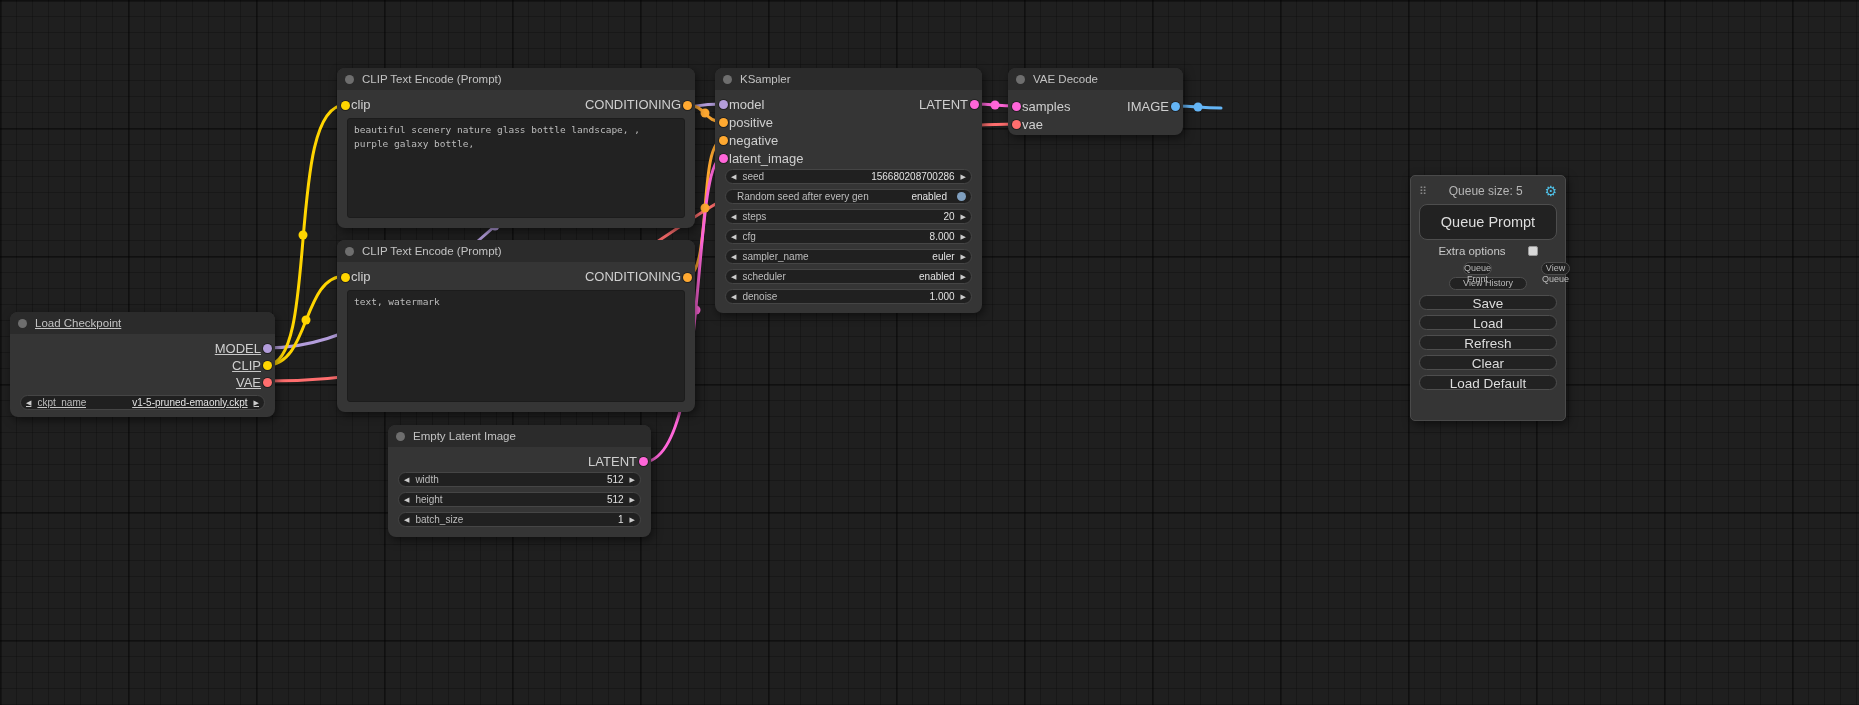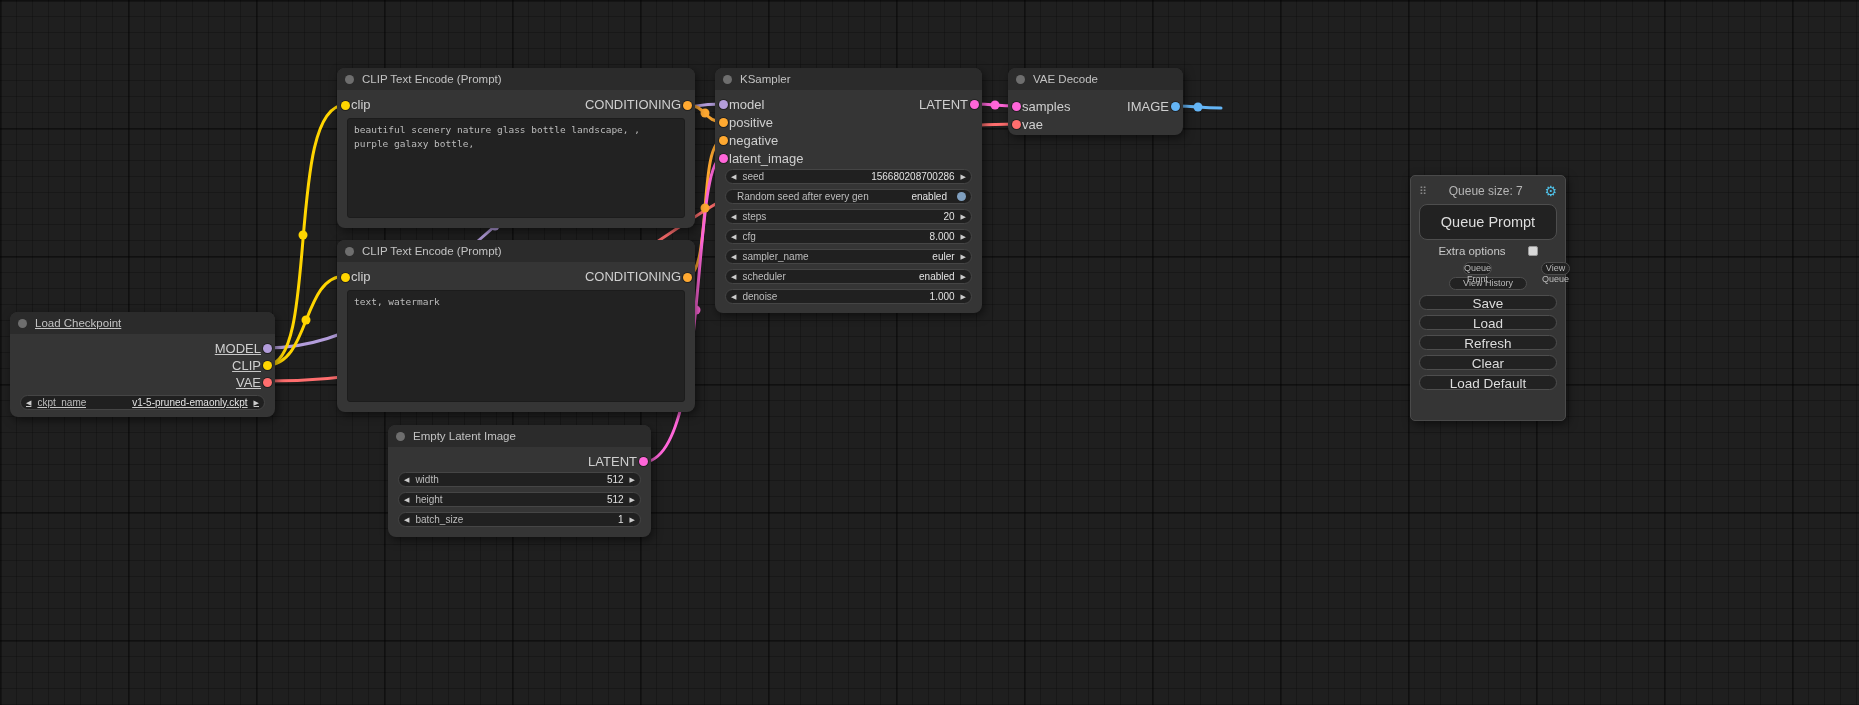--- a/index.html
+++ b/index.html
@@ -279,21 +279,21 @@
         <span class="wval">1</span>
         <span class="arrow">▶</span>
       </div>
     </div>
     <span class="dot" style="right: 3.5px; top: 32px; background: rgb(255, 102, 217);"></span>
   </div>
 
   <div class="menu">
     <div class="menu-header">
       <span class="drag-handle">⠿</span>
-      <span class="queue-size">Queue size: 7</span>
+      <span class="queue-size">Queue size: 5</span>
       <span class="gear" style="color: rgb(79, 193, 232);">⚙</span>
     </div>
     <button class="btn btn-queue">Queue Prompt</button>
     <div class="extra-row">
       <span>Extra options</span>
       <span class="checkbox"></span>
     </div>
     <div class="small-row">
       <button class="btn btn-small">Queue Front</button>
       <button class="btn btn-small">View Queue</button>

